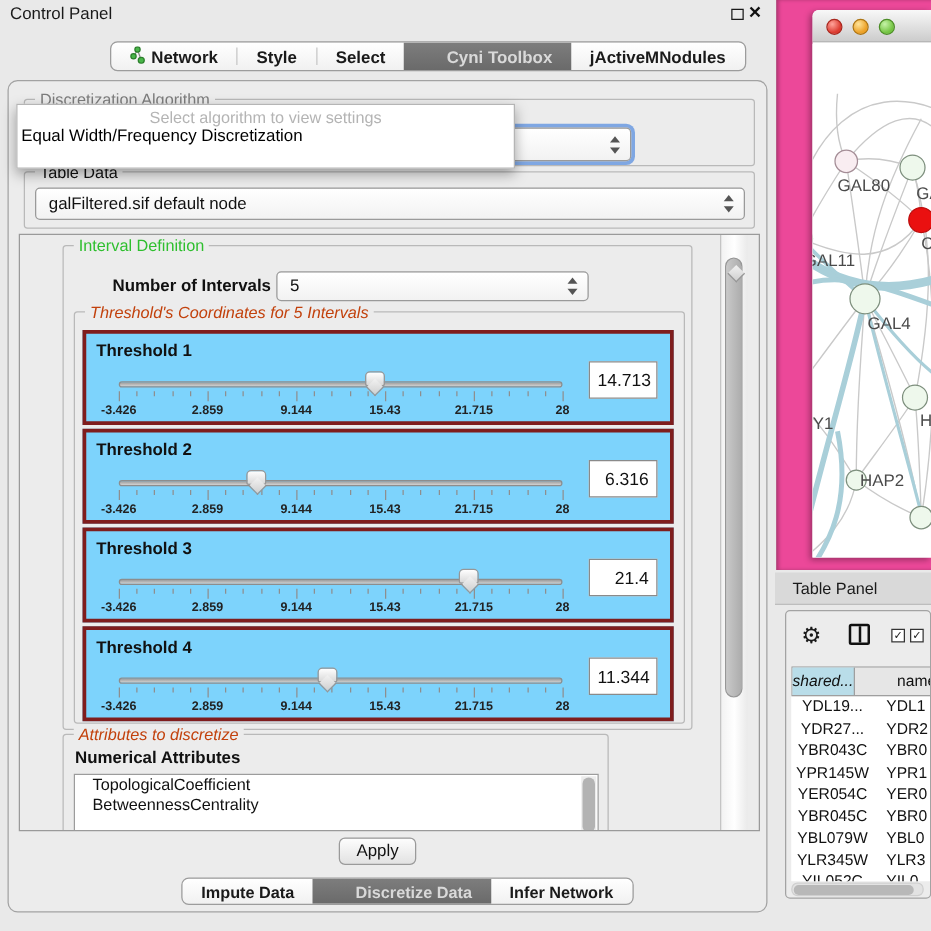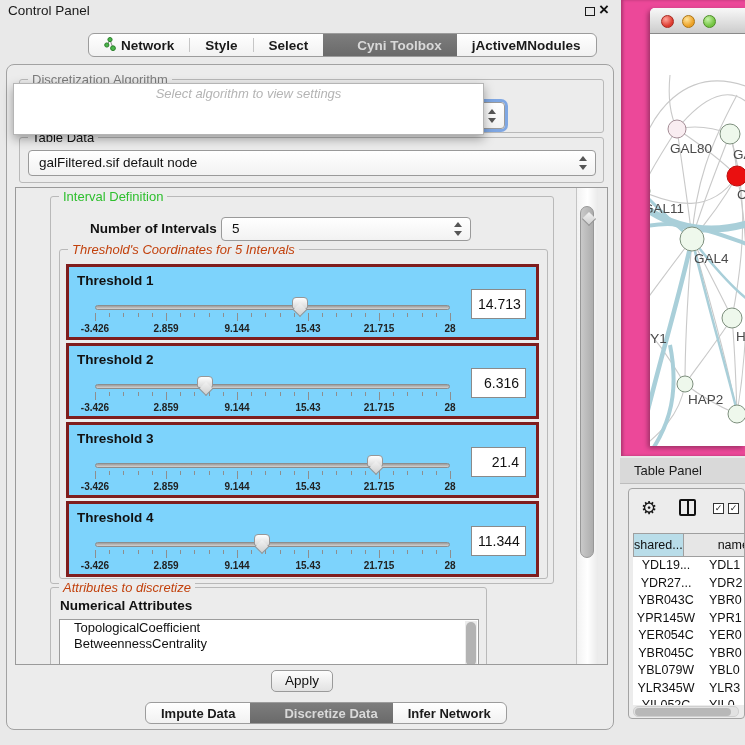--- a/index.html
+++ b/index.html
@@ -36,22 +36,22 @@
 
   
   .combo { position:absolute; background:linear-gradient(#ffffff,#f2f2f2); border:1px solid #9a9a9a; border-radius:4px;
            font-size:13.5px; color:#111; line-height:24px; padding-left:10px; }
   .combo .spin { position:absolute; right:7px; top:50%; width:9px; height:14px; transform:translateY(-50%); }
   .combo .spin::before { content:""; position:absolute; top:0; left:0; border-left:4.5px solid transparent; border-right:4.5px solid transparent; border-bottom:5px solid #555; }
   .combo .spin::after  { content:""; position:absolute; bottom:0; left:0; border-left:4.5px solid transparent; border-right:4.5px solid transparent; border-top:5px solid #555; }
   .combo.focused { box-shadow:0 0 0 3px rgba(100,150,225,.8); }
 
   
-  .popup { position:absolute; left:6px; top:18px; width:471px; height:52px; background:#fff;
-           border:1px solid #b5b5b5; box-shadow:0 4px 10px rgba(0,0,0,.35); z-index:9;font-style:italic; }
+  .popup { position:absolute; left:6px; top:18px; width:399px; height:52px; background:#fff;
+           border:1px solid #b5b5b5; box-shadow:0 4px 10px rgba(0,0,0,.35); z-index:9; }
   .popup .hint { text-align:center; color:#b4b4b4; font-size:13px; padding-top:2px; height:17px; }
   .popup .opt  { font-size:13.5px; padding-left:3px; height:16px; line-height:16px; color:#000; }
   .popup .opt.bold { font-weight:bold; }
 
   
   .scrollpane { position:absolute; left:8px; top:122px; width:593px; height:478px;
                 border:1px solid #9a9a9a; background:#ececec; overflow:hidden; }
 
   
   .vscroll { position:absolute; left:560px; top:0; width:22px; height:476px;
@@ -111,21 +111,21 @@
   .tp-body { position:absolute; left:628px; top:488px; width:117px; height:231px; background:#ececec;
              border:1px solid #a3a3a3; border-radius:4px; overflow:hidden; }
   .gear { position:absolute; left:12px; top:8px; font-size:18px; color:#1a1a1a; }
   .split-icon { position:absolute; left:50px; top:10px; width:17px; height:17px; border:2px solid #111; border-radius:2px; }
   .split-icon::after { content:""; position:absolute; left:5.5px; top:0; width:2px; height:13px; background:#111; }
   .cbx { position:absolute; top:14px; width:11px; height:11px; border:1.5px solid #333; background:#fff;
          font-size:9px; line-height:9px; text-align:center; color:#222; }
   .cbx.c1 { left:84px; } .cbx.c2 { left:99px; }
   .tp-table { position:absolute; left:4px; top:44px; width:113px; height:172px; background:#fff; overflow:hidden; }
   .tp-head { display:flex; height:24px; border:1px solid #9f9f9f; background:#e6e6e6; font-size:12.5px; }
-  .tp-head .hc1 { width:66px; background:#b9dde9; border-right:1px solid #9f9f9f; text-align:center; line-height:22px; }
+  .tp-head .hc1 { width:66px; background:#b9dde9; border-right:1px solid #9f9f9f; text-align:center; line-height:22px;font-style:italic; }
   .tp-head .hc2 { flex:1; text-align:left; padding-left:34px; line-height:22px; white-space:nowrap; }
   .trow { display:flex; height:17.5px; font-size:12.5px; line-height:17.5px; }
   .trow .c1 { width:66px; text-align:center; }
   .trow .c2 { flex:1; padding-left:10px; white-space:nowrap; }
   .tp-hscroll { position:absolute; left:4px; top:217px; width:106px; height:11px; background:#e2e2e2; border-radius:5px; border:1px solid #cfcfcf; }
   .tp-hscroll .thumb3 { position:absolute; left:1px; top:0.5px; width:96px; height:8px; border-radius:4px; background:#b8b8b8; }
 </style>
 </head>
 <body>
 
@@ -168,20 +168,21 @@
 
     <div class="gbox" style="left:12px; top:14px; width:585px; height:54px;">
       <span class="gtitle gray">Discretization Algorithm</span>
     </div>
     <div class="combo focused" style="left:16px; top:37px; width:482px; height:27px;">
       <span class="spin"></span>
     </div>
 
     <div class="popup">
       <div class="hint">Select algorithm to view settings</div>
+      <div class="opt">Equal Width/Frequency Discretization</div>
     </div>
 
     <div class="gbox" style="left:12px; top:72px; width:585px; height:46px;">
       <span class="gtitle black">Table Data</span>
       <div class="combo" style="left:8px; top:12px; width:568px; height:26px;">
         <span>galFiltered.sif default node</span>
         <span class="spin"></span>
       </div>
     </div>
 
@@ -475,21 +476,21 @@
             <circle cx="87" cy="379" r="9" fill="#eef8ec" stroke="#7d8f7d"></circle>
           </g>
         </svg>
         <span class="nlabel" style="left:20px; top:106px;">GAL80</span>
         <span class="nlabel" style="left:83px; top:112px;">GA</span>
         <span class="nlabel" style="left:87px; top:152px;">C</span>
         <span class="nlabel" style="left:-7px; top:166px;">GAL11</span>
         <span class="nlabel" style="left:44px; top:216px;">GAL4</span>
         <span class="nlabel" style="left:-20px; top:296px;">GCY1</span>
         <span class="nlabel" style="left:86px; top:294px;">H</span>
-        <span class="nlabel" style="left:38px; top:357px;">HAP2</span>
+        <span class="nlabel" style="left:38px; top:342px;">HAP2</span>
       </div>
     </div>
   </div>
 
   <div class="tp-strip">
     <span>Table Panel</span>
   </div>
   <div class="tp-body">
     <div class="gear">⚙</div>
     <div class="split-icon"></div>

